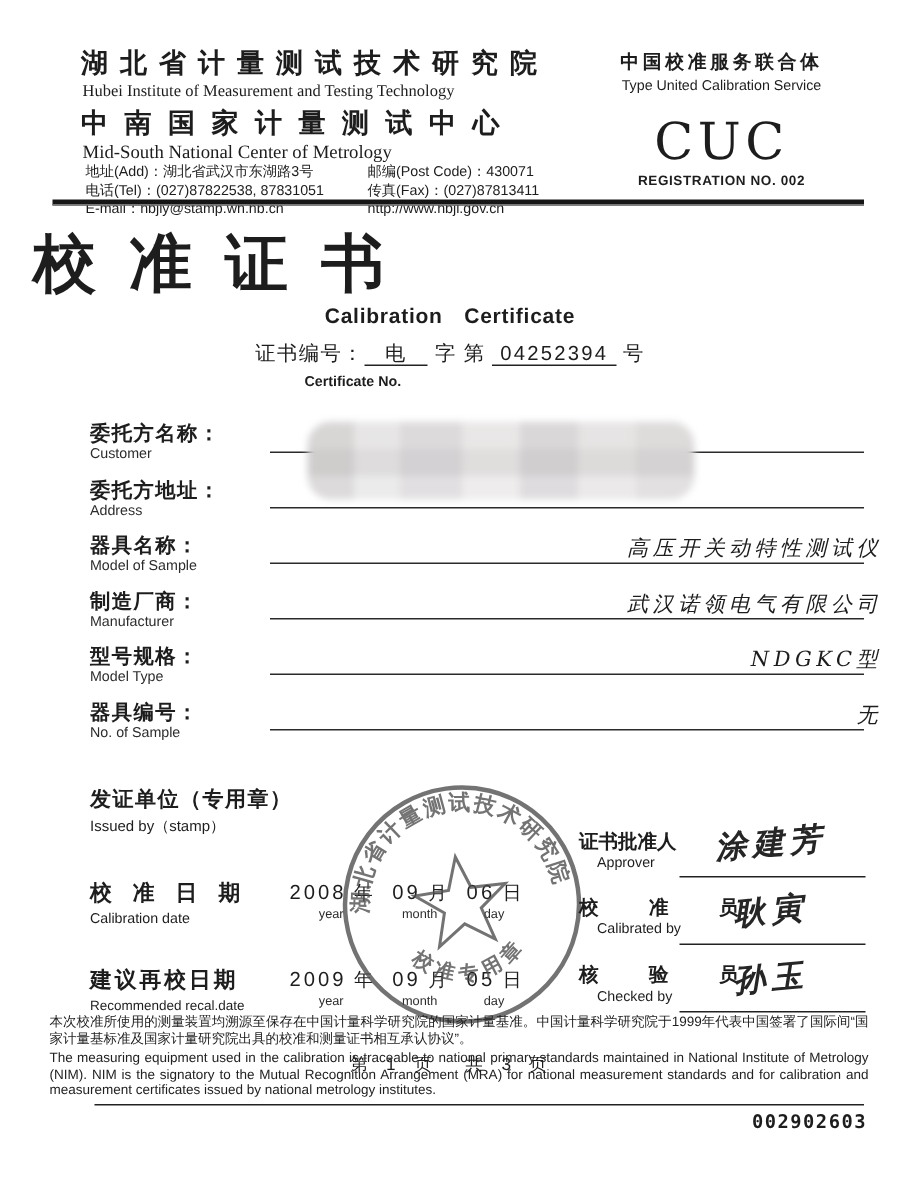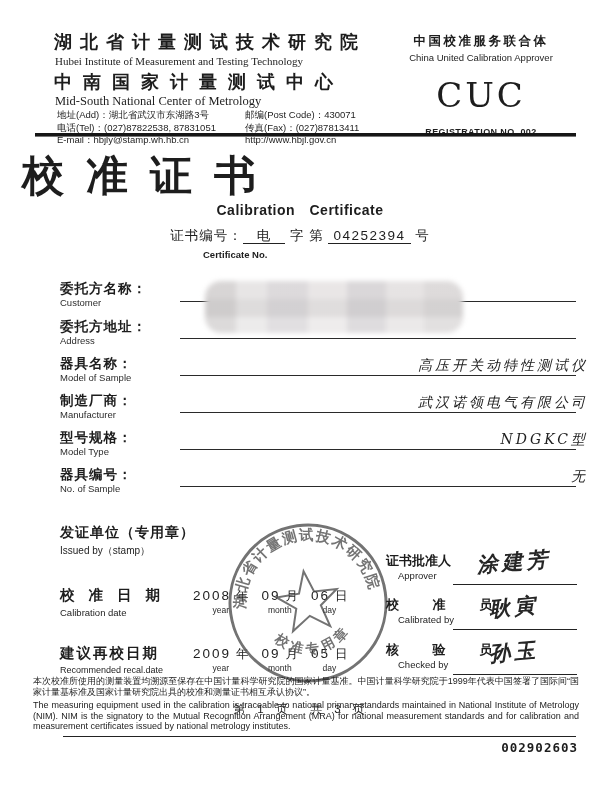--- a/index.html
+++ b/index.html
@@ -10,21 +10,21 @@
   
   .org-cn{left:54px;top:30px;font-size:18px;font-weight:bold;letter-spacing:8px;font-family:"Liberation Serif",serif;white-space:nowrap;}
   .org-en{left:55px;top:55px;font-size:11px;font-family:"Liberation Serif",serif;white-space:nowrap;}
   .center-cn{left:54px;top:70px;font-size:18px;font-weight:bold;letter-spacing:11px;font-family:"Liberation Serif",serif;white-space:nowrap;}
   .center-en{left:55px;top:94px;font-size:12.5px;font-family:"Liberation Serif",serif;white-space:nowrap;}
   .contact{left:57px;top:109px;display:grid;grid-template-columns:188px auto;font-size:9.5px;line-height:11.5px;row-gap:1px;white-space:nowrap;}
   .cuc{left:383px;top:33px;width:196px;text-align:center;}
   .cuc-cn{font-size:12.5px;font-weight:bold;letter-spacing:2.5px;text-align:center;}
   .cuc-en{font-size:9.5px;margin-top:2px;}
   .cuc-logo{font-family:"DejaVu Serif",serif;font-size:34px;letter-spacing:3px;margin-top:14px;line-height:36px;}
-  .cuc-reg{font-size:9px;font-weight:bold;letter-spacing:.4px;margin-top:14px;}
+  .cuc-reg{font-size:9px;font-weight:bold;letter-spacing:.4px;margin-top:2px;}
   .hrule{left:35px;top:133px;width:541px;height:3px;background:#161616;border-bottom:1px solid #777;}
 
   
   .title-cn{left:0;top:148px;width:100%;text-align:left;font-size:42px;font-weight:bold;
             font-family:"DejaVu Serif",serif;letter-spacing:22px;text-indent:22px;}
   .title-en{left:0;top:202px;width:100%;text-align:center;font-size:14px;font-weight:bold;word-spacing:10px;letter-spacing:.5px;}
   .certline{left:0;top:227px;width:100%;text-align:center;font-size:13.5px;letter-spacing:1px;white-space:pre;}
   .certline .u{border-bottom:1.5px solid #222;padding:0 14px;}
   .certline .u2{border-bottom:1.5px solid #222;padding:0 5px;letter-spacing:1.5px;}
   .cert-en{left:203px;top:249px;font-size:9.5px;font-weight:bold;}
@@ -86,21 +86,21 @@
     <span>地址(Add)：湖北省武汉市东湖路3号</span>
     <span>邮编(Post Code)：430071</span>
     <span>电话(Tel)：(027)87822538, 87831051</span>
     <span>传真(Fax)：(027)87813411</span>
     <span>E-mail：hbjly@stamp.wh.hb.cn</span>
     <span>http://www.hbjl.gov.cn</span>
   </div>
 
   <div class="abs cuc">
     <div class="cuc-cn">中国校准服务联合体</div>
-    <div class="cuc-en">China United Calibration Approver</div>
+    <div class="cuc-en">Type United Calibration Service</div>
     <div class="cuc-logo">CUC</div>
     <div class="cuc-reg">REGISTRATION NO. 002</div>
   </div>
 
   <div class="abs hrule"></div>
 
   <div class="abs title-cn">校准证书</div>
   <div class="abs title-en">Calibration Certificate</div>
   <div class="abs certline"><span>证书编号：</span><span class="u">电</span><span> 字 第 </span><span class="u2">04252394</span><span> 号</span></div>
   <div class="abs cert-en">Certificate No.</div>

